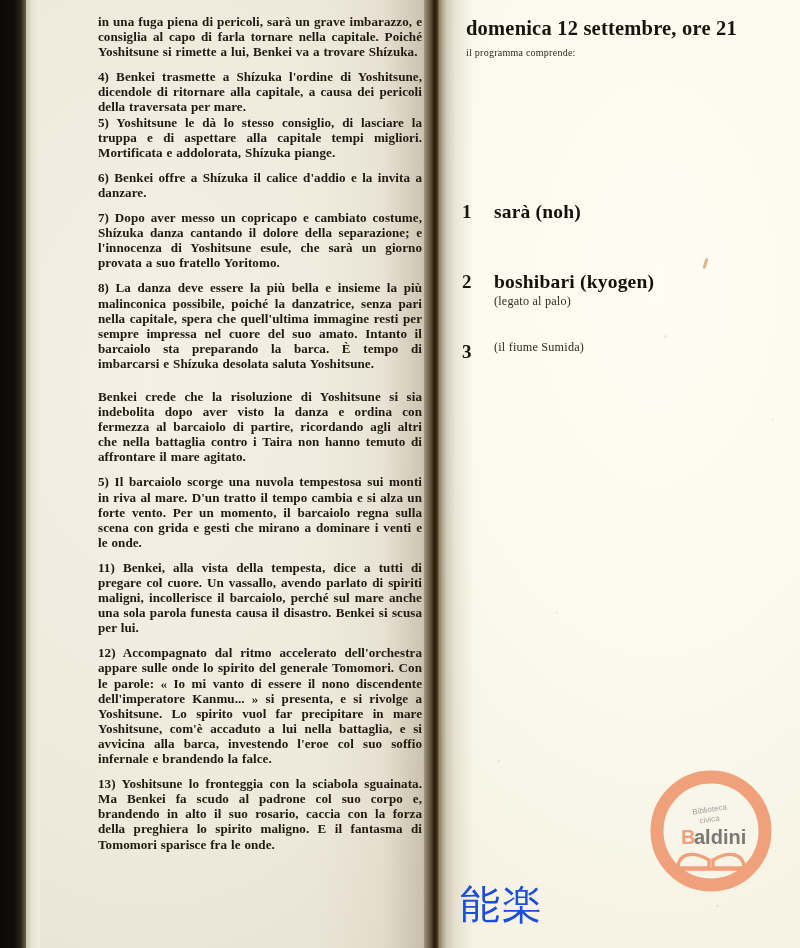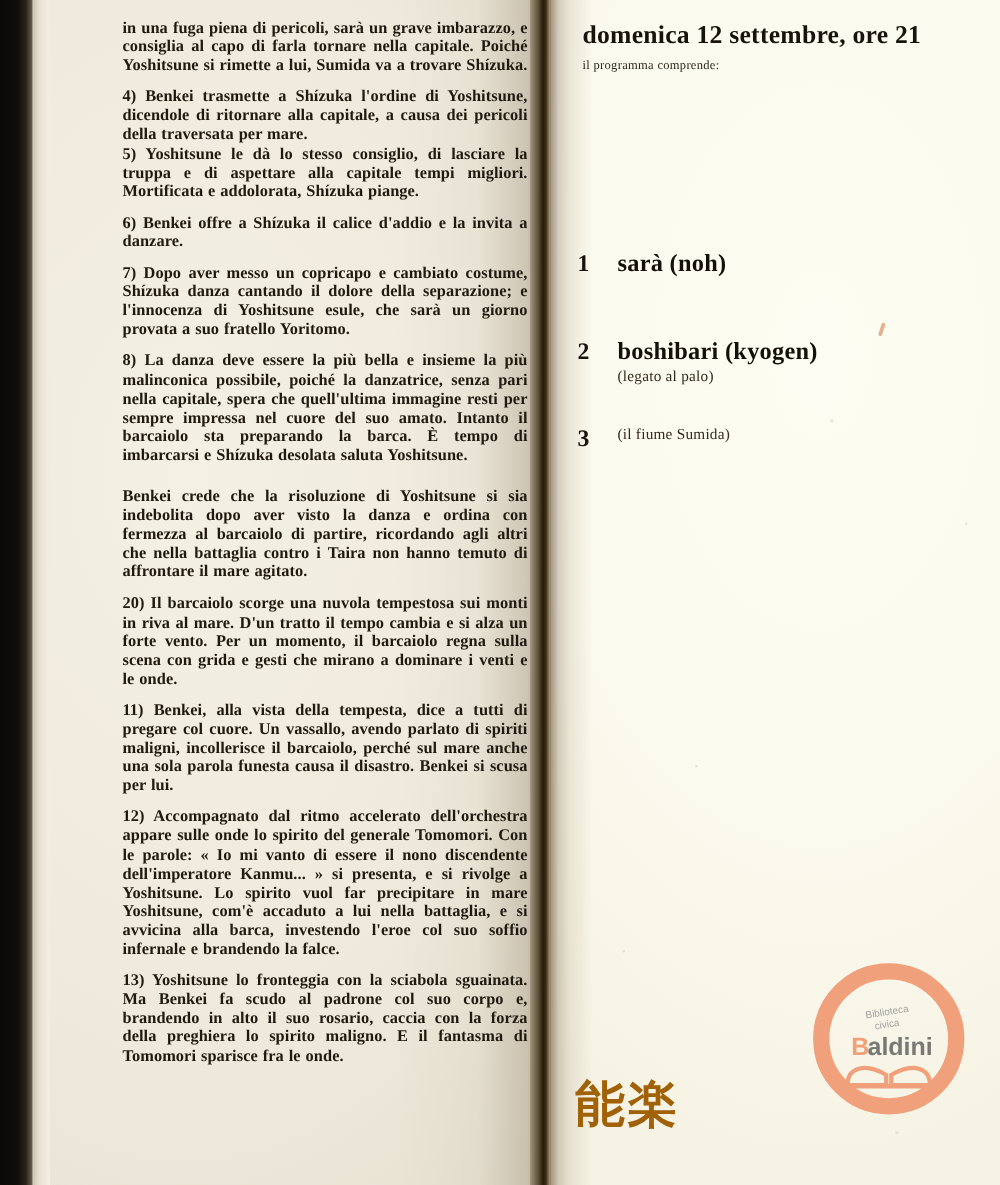--- a/index.html
+++ b/index.html
@@ -162,25 +162,25 @@
     margin-top: 1px;
     font-size: 12.2px;
     line-height: 14px;
     font-weight: 400;
     color: #33291b;
     letter-spacing: 0.2px;
   }
 
   .kanji {
     position: absolute;
-    left: 460px; top: 862px;
+    left: 460px; top: 882px;
     font-size: 40px;
     line-height: 44px;
-    font-weight: 700;
-    color: #a16207;
+    font-weight: 400;
+    color: #1d4ed8;
     letter-spacing: 2px;
     font-family: "DejaVu Sans", sans-serif;
     z-index: 6;
   }
 
   
   .stamp {
     position: absolute;
     left: 648px; top: 768px;
     width: 126px; height: 126px;
@@ -216,28 +216,28 @@
   <div class="page-left"></div>
   <div class="page-left-lip"></div>
 
   <div class="page-right"></div>
 
   <div class="gutter"></div>
 
   <div class="scanner-edge"></div>
 
   <div class="col-left">
-    <p class="para lastline-free">in una fuga piena di pericoli, sarà un grave imbarazzo, e consiglia al capo di farla tornare nella capitale. Poiché Yoshitsune si rimette a lui, Sumida va a trovare Shízuka.</p>
+    <p class="para lastline-free">in una fuga piena di pericoli, sarà un grave imbarazzo, e consiglia al capo di farla tornare nella capitale. Poiché Yoshitsune si rimette a lui, Benkei va a trovare Shízuka.</p>
     <p class="para nogap lastline-free">4) Benkei trasmette a Shízuka l'ordine di Yoshitsune, dicendole di ritornare alla capitale, a causa dei pericoli della traversata per mare.</p>
     <p class="para lastline-free">5) Yoshitsune le dà lo stesso consiglio, di lasciare la truppa e di aspettare alla capitale tempi migliori. Mortificata e addolorata, Shízuka piange.</p>
     <p class="para lastline-free">6) Benkei offre a Shízuka il calice d'addio e la invita a danzare.</p>
     <p class="para lastline-free">7) Dopo aver messo un copricapo e cambiato costume, Shízuka danza cantando il dolore della separazione; e l'innocenza di Yoshitsune esule, che sarà un giorno provata a suo fratello Yoritomo.</p>
     <p class="para lastline-free" style="margin-bottom:18px;">8) La danza deve essere la più bella e insieme la più malinconica possibile, poiché la danzatrice, senza pari nella capitale, spera che quell'ultima immagine resti per sempre impressa nel cuore del suo amato. Intanto il barcaiolo sta preparando la barca. È tempo di imbarcarsi e Shízuka desolata saluta Yoshitsune.</p>
     <p class="para lastline-free">Benkei crede che la risoluzione di Yoshitsune si sia indebolita dopo aver visto la danza e ordina con fermezza al barcaiolo di partire, ricordando agli altri che nella battaglia contro i Taira non hanno temuto di affrontare il mare agitato.</p>
-    <p class="para lastline-free">20) Il barcaiolo scorge una nuvola tempestosa sui monti in riva al mare. D'un tratto il tempo cambia e si alza un forte vento. Per un momento, il barcaiolo regna sulla scena con grida e gesti che mirano a dominare i venti e le onde.</p>
+    <p class="para lastline-free">5) Il barcaiolo scorge una nuvola tempestosa sui monti in riva al mare. D'un tratto il tempo cambia e si alza un forte vento. Per un momento, il barcaiolo regna sulla scena con grida e gesti che mirano a dominare i venti e le onde.</p>
     <p class="para lastline-free">11) Benkei, alla vista della tempesta, dice a tutti di pregare col cuore. Un vassallo, avendo parlato di spiriti maligni, incollerisce il barcaiolo, perché sul mare anche una sola parola funesta causa il disastro. Benkei si scusa per lui.</p>
     <p class="para lastline-free">12) Accompagnato dal ritmo accelerato dell'orchestra appare sulle onde lo spirito del generale Tomomori. Con le parole: « Io mi vanto di essere il nono discendente dell'imperatore Kanmu... » si presenta, e si rivolge a Yoshitsune. Lo spirito vuol far precipitare in mare Yoshitsune, com'è accaduto a lui nella battaglia, e si avvicina alla barca, investendo l'eroe col suo soffio infernale e brandendo la falce.</p>
     <p class="para lastline-free">13) Yoshitsune lo fronteggia con la sciabola sguainata. Ma Benkei fa scudo al padrone col suo corpo e, brandendo in alto il suo rosario, caccia con la forza della preghiera lo spirito maligno. E il fantasma di Tomomori sparisce fra le onde.</p>
   </div>
 
   <div class="evening-head">domenica 12 settembre, ore 21</div>
   <div class="evening-sub">il programma comprende:</div>
 
   <div class="program">
     <div class="prog-item">

